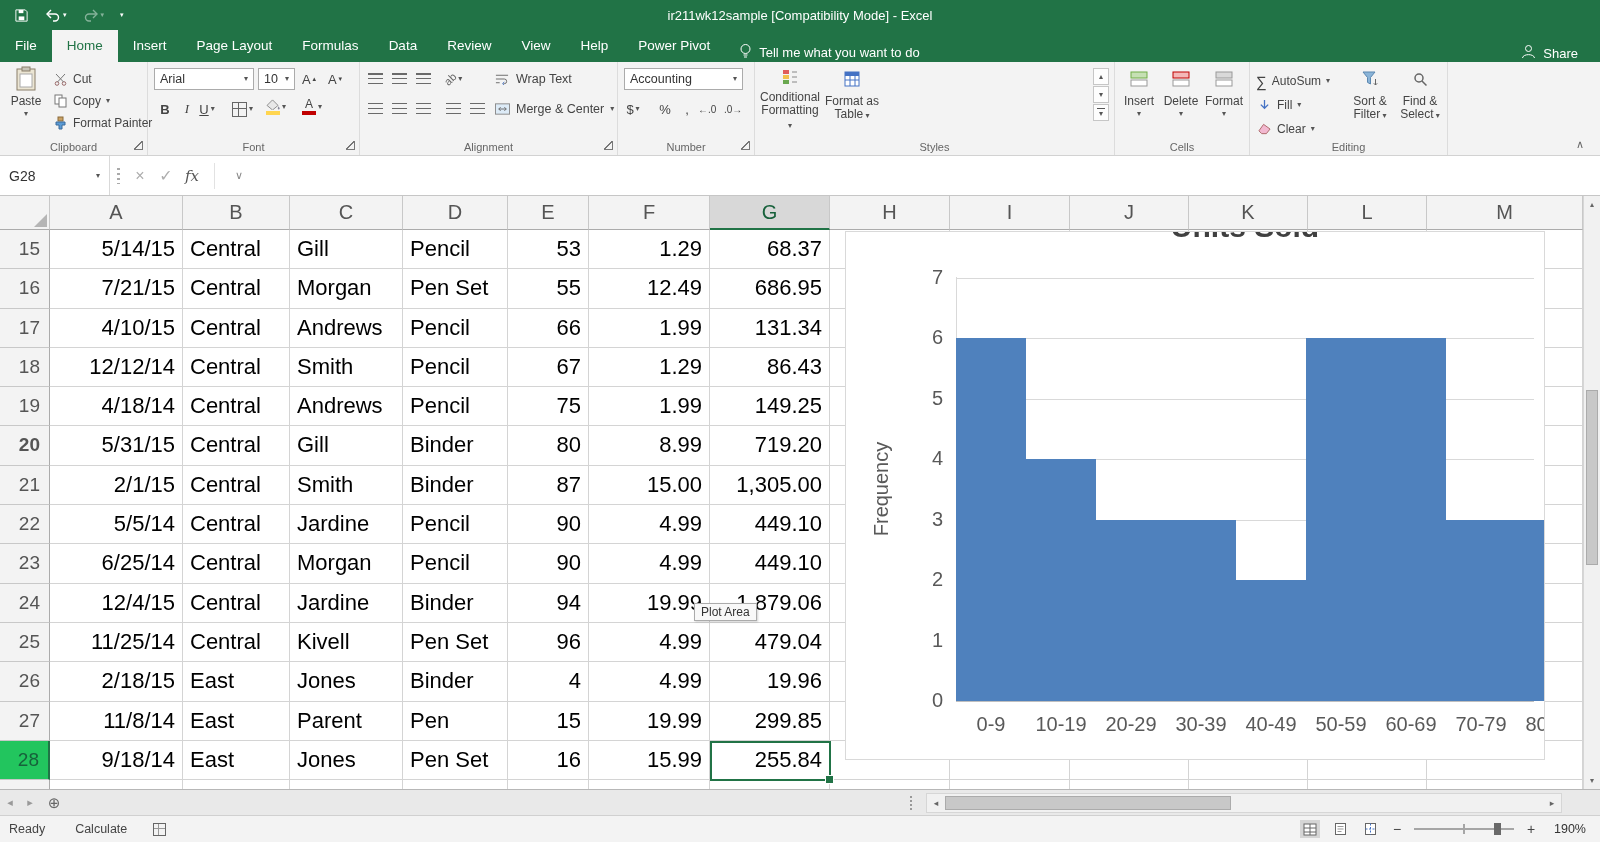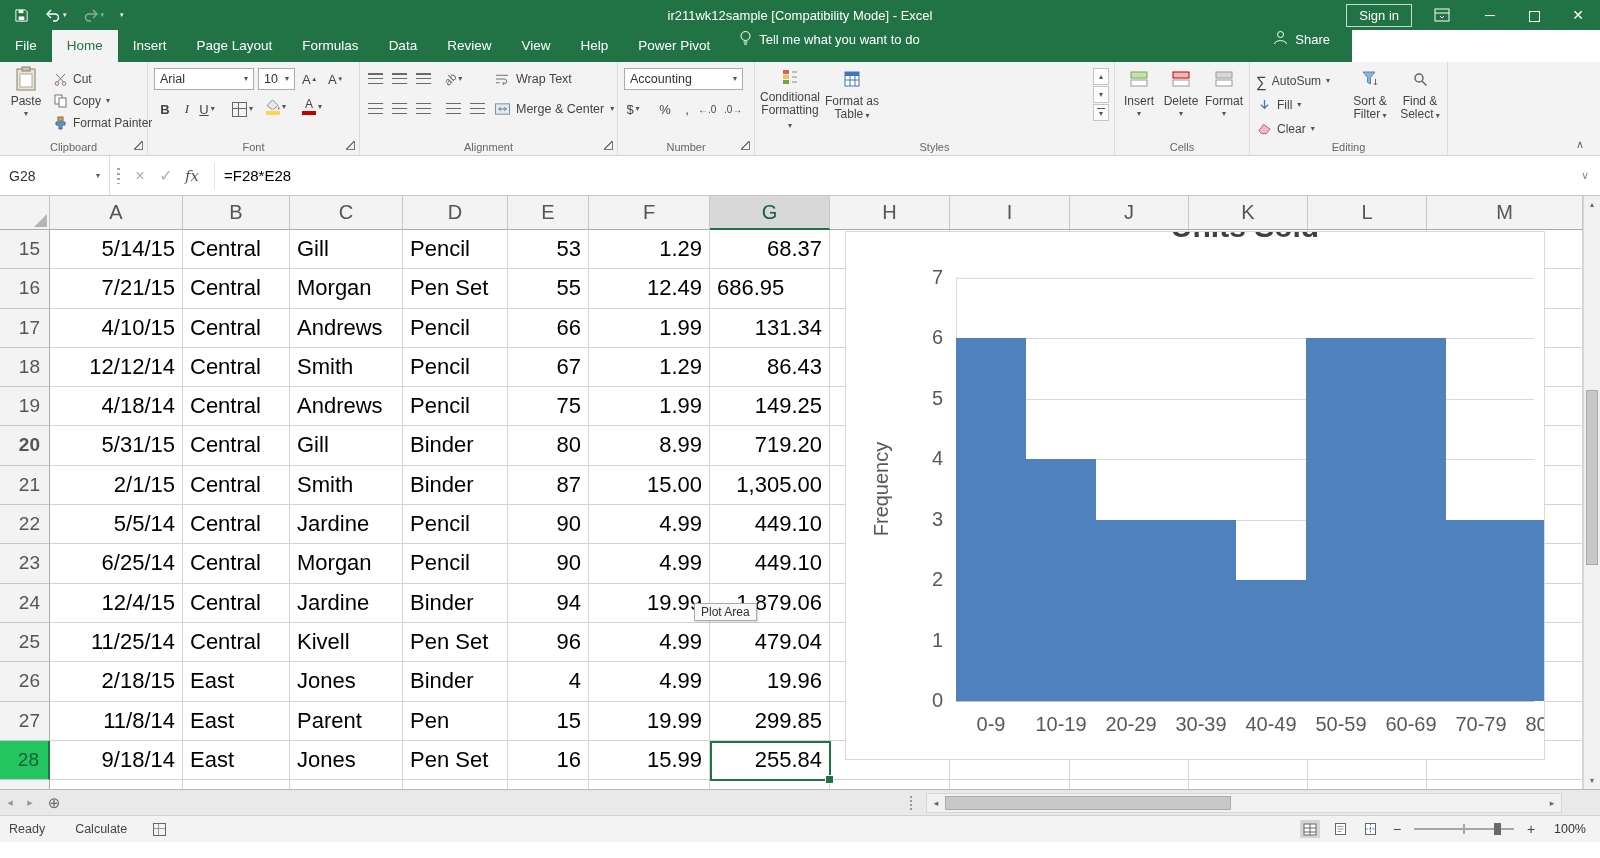--- a/index.html
+++ b/index.html
@@ -11,21 +11,21 @@
   .qbtn{display:flex;align-items:center;gap:2px}
   .qbtn.dim{opacity:.45}
   .qcar{font-size:7px;color:#fff}
   .wtitle{position:absolute;left:0;right:0;text-align:center;font-size:13px;color:#fff}
   .tbright{margin-left:auto;display:flex;align-items:center;z-index:2}
   .signin{border:1px solid rgba(255,255,255,.75);padding:3px 12px;font-size:13px;margin-right:22px}
   .ribdisp{margin-right:18px;display:flex}
   .winbtn{width:44px;height:30px;line-height:30px;text-align:center;font-size:14px;color:#fff}
   .maxsq{display:inline-block;width:9px;height:9px;border:1px solid #fff;vertical-align:middle}
   
-  .tabrow{position:absolute;left:0;top:30px;width:1352px;height:32px;background:#217346;display:flex;align-items:flex-start;color:#fff}
+  .tabrow{position:absolute;left:0;top:30px;width:1600px;height:32px;background:#217346;display:flex;align-items:flex-end;color:#fff}
   .rtabs{display:flex}
   .rtab{padding:0 15px;line-height:32px;font-size:13.5px;white-space:nowrap}
   .rtab.active{background:#F3F3F3;color:#217346}
   .tellme{display:flex;align-items:center;gap:7px;margin-left:14px;font-size:13px;white-space:nowrap}
   .share{margin-left:auto;display:flex;align-items:center;gap:7px;padding-right:22px;font-size:13px}
   
   .ribbon{position:absolute;left:0;top:62px;width:1600px;height:94px;background:#F3F3F3;border-bottom:1px solid #D2D2D2;box-sizing:border-box}
   .grp{position:absolute;top:0;height:93px;border-right:1px solid #DCDCDC;box-sizing:border-box}
   .glabel{position:absolute;bottom:2px;left:0;right:0;text-align:center;font-size:11px;color:#666}
   .lnch{position:absolute;right:4px;bottom:5px;width:8px;height:8px;border-right:1px solid #777;border-bottom:1px solid #777;
@@ -152,33 +152,20 @@
             <path d="M13 6H6a3.5 3.5 0 0 0 0 7h2" fill="none" stroke="#fff" stroke-width="1.4"></path>
             <path d="M10 2l4 4-4 4" fill="none" stroke="#fff" stroke-width="1.4"></path>
           </svg>
         <span class="qcar">▾</span>
       </span>
       <span class="qbtn">
           <span class="qcar">▾</span>
         </span>
     </div>
     <div class="wtitle">ir211wk12sample [Compatibility Mode] - Excel</div>
-    <div class="tbright">
-      <div class="signin">Sign in</div>
-      <span class="ribdisp">
-        <svg width="16" height="16" viewBox="0 0 16 16">
-            <rect x="1" y="2" width="14" height="12" fill="none" stroke="#fff"></rect>
-            <path d="M1 6h14" stroke="#fff"></path>
-            <path d="M6 9l2 2 2-2" stroke="#fff" fill="none"></path>
-          </svg>
-      </span>
-      <span class="winbtn">─</span>
-      <span class="winbtn"><span class="maxsq"></span></span>
-      <span class="winbtn">✕</span>
-    </div>
   </div>
 
   <div class="tabrow">
     <div id="rtabs" class="rtabs">
         <div class="rtab">File</div>
         <div class="rtab active">Home</div>
         <div class="rtab">Insert</div>
         <div class="rtab">Page Layout</div>
         <div class="rtab">Formulas</div>
         <div class="rtab">Data</div>
@@ -482,21 +469,20 @@
   <div class="fbar">
     <div class="namebox">
       <span>G28</span>
         <span class="car">▾</span>
     </div>
     <div class="fbdots"></div>
     <span class="fbtn">×</span>
     <span class="fbtn">✓</span>
     <span class="fbtn fx">fx</span>
     <div class="fsep"></div>
-    <div class="finput">=F28*E28</div>
     <span class="fbexp">∨</span>
   </div>
 
   <div id="grid">
       <div class="grow">
         <div class="ghc corner" style="width: 50px;">
           <span class="tri"></span>
         </div>
         <div class="ghc" style="width: 133px;">A</div>
         <div class="ghc" style="width: 107px;">B</div>
@@ -529,21 +515,21 @@
         <div class="gc" style="width: 156px; text-align: left;"></div>
       </div>
       <div class="grow" style="height: 39.3px;">
         <div class="grh" style="width: 50px;">16</div>
         <div class="gc" style="width: 133px; text-align: right;">7/21/15</div>
         <div class="gc" style="width: 107px; text-align: left;">Central</div>
         <div class="gc" style="width: 113px; text-align: left;">Morgan</div>
         <div class="gc" style="width: 105px; text-align: left;">Pen Set</div>
         <div class="gc" style="width: 81px; text-align: right;">55</div>
         <div class="gc" style="width: 121px; text-align: right;">12.49</div>
-        <div class="gc" style="width: 120px; ">686.95</div>
+        <div class="gc" style="width: 120px; text-align: right;">686.95</div>
         <div class="gc" style="width: 120px; text-align: left;"></div>
         <div class="gc" style="width: 120px; text-align: left;"></div>
         <div class="gc" style="width: 119px; text-align: left;"></div>
         <div class="gc" style="width: 119px; text-align: left;"></div>
         <div class="gc" style="width: 119px; text-align: left;"></div>
         <div class="gc" style="width: 156px; text-align: left;"></div>
       </div>
       <div class="grow" style="height: 39.3px;">
         <div class="grh" style="width: 50px;">17</div>
         <div class="gc" style="width: 133px; text-align: right;">4/10/15</div>
@@ -841,17 +827,17 @@
             <path d="M1.5 7h10" stroke="#4472C4" stroke-dasharray="2 1.5"></path>
             <path d="M6.5 1.5v11" stroke="#4472C4" stroke-dasharray="2 1.5"></path>
           </svg>
       </span>
       <span class="zoomminus">−</span>
       <div class="ztrack">
           <span class="znotch"></span>
           <span class="zthumb"></span>
         </div>
       <span class="zoomplus">+</span>
-      <span class="zoomlvl">100%</span>
+      <span class="zoomlvl">190%</span>
     </div>
   </div>
 
 </div>
 
 </body></html>

